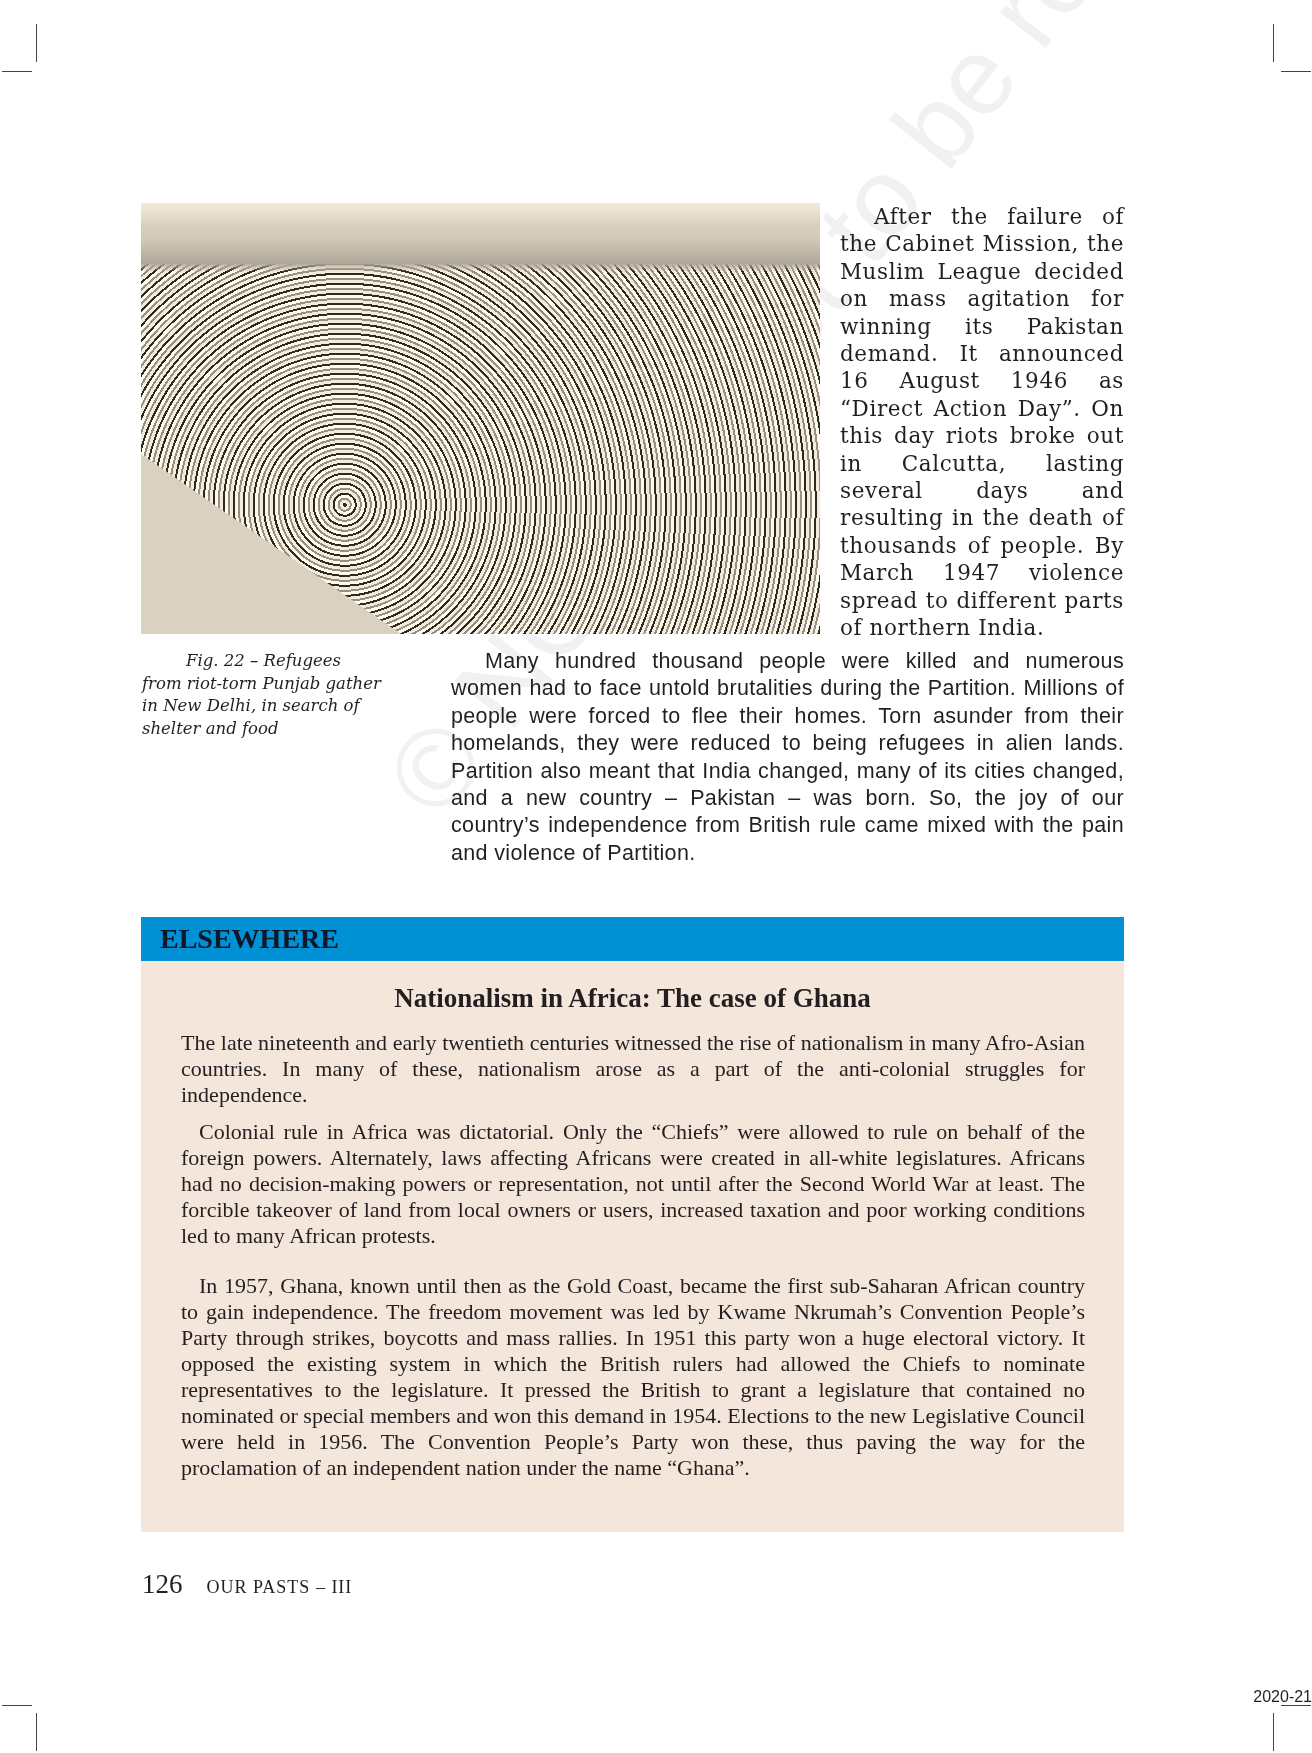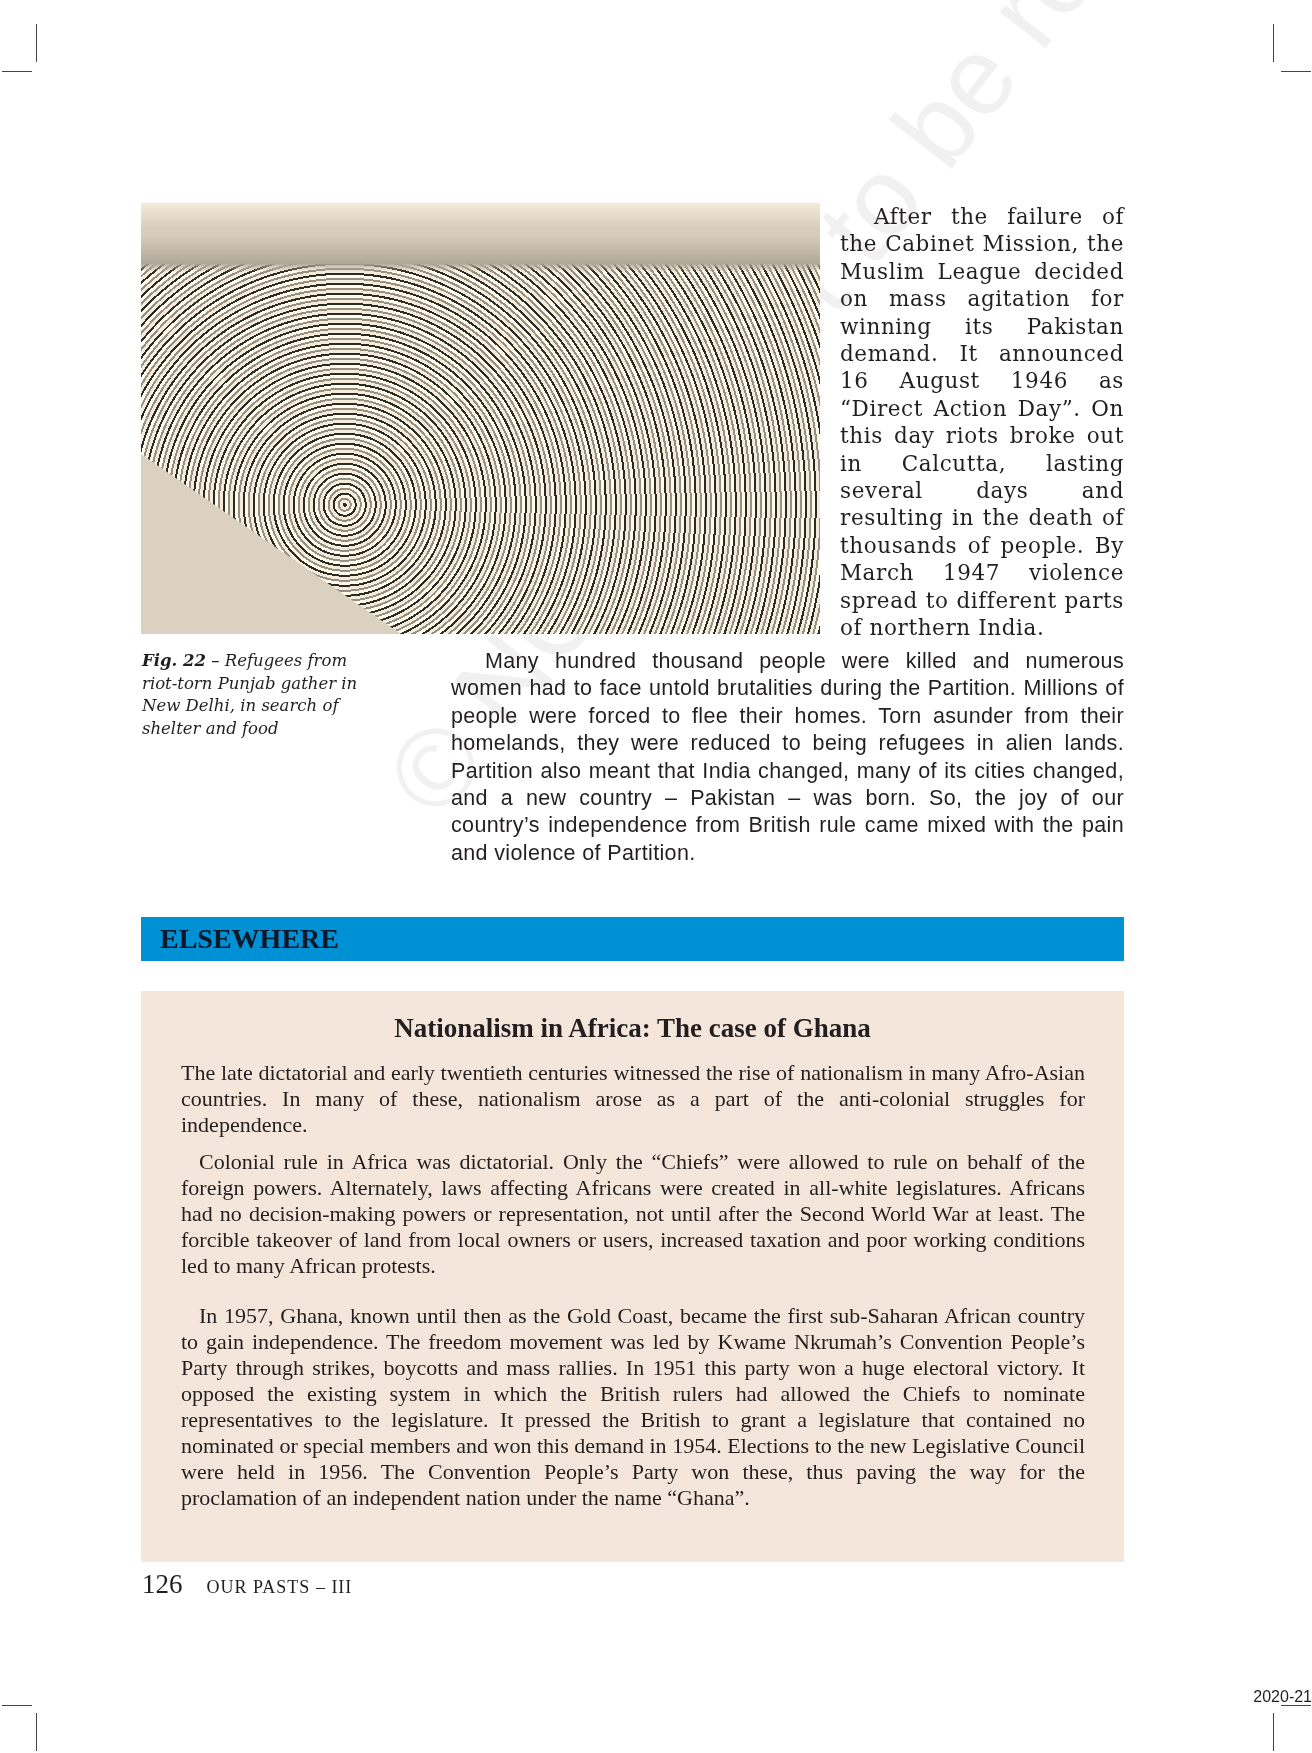--- a/index.html
+++ b/index.html
@@ -35,42 +35,41 @@
     font-family:"DejaVu Serif", serif;
   }
   #side-text .indent { display:inline-block; width:34px; }
 
   
   #caption {
     position:absolute; left:142px; top:650px; width:240px;
     font-family:"DejaVu Serif", serif; font-style:italic; font-size:16.5px; line-height:22.5px;
     color:#231f20;
   }
-  #caption b { font-weight:bold; }
+  #caption b { font-weight:normal;margin-left:44px; }
 
   
   #main-para {
     position:absolute; left:451px; top:648px; width:673px;
     font-family:Liberation Sans, sans-serif; font-size:21.5px; line-height:27.4px; text-align:justify; letter-spacing:0.35px;
   }
   #main-para .indent { display:inline-block; width:34px; }
 
   
   #elsewhere-bar {
     position:absolute; left:141px; top:917px; width:983px; height:44px;
     background:#0090d4;
   }
   #elsewhere-label {
     position:absolute; left:19px; top:6px; color:#0f172a;
     font-family:"Liberation Serif", serif; font-size:28px; font-weight:bold; letter-spacing:0px;
   }
   #elsewhere-box {
     position:absolute; left:141px; top:961px; width:983px; height:571px;
     background:#f4e6da;
-    margin-top:30px;
   }
   #box-title {
     position:absolute; left:0; top:22px; width:100%; text-align:center;
     font-family:"Liberation Serif", serif; font-size:27px; font-weight:bold; color:#231f20;
   }
   .box-para {
     position:absolute; left:40px; width:904px;
     font-family:"Liberation Serif", serif; font-size:22px; line-height:26px; text-align:justify;
   }
   .box-para .indent { display:inline-block; width:18px; }
@@ -124,21 +123,21 @@
   <span class="indent"></span><span>Many hundred thousand people were killed and numerous women had to face untold brutalities during the Partition. Millions of people were forced to flee their homes. Torn asunder from their homelands, they were reduced to being refugees in alien lands. Partition also meant that India changed, many of its cities changed, and a new country – Pakistan – was born. So, the joy of our country’s independence from British rule came mixed with the pain and violence of Partition.</span>
 </div>
 
 <div id="elsewhere-bar">
   <span id="elsewhere-label">ELSEWHERE</span>
 </div>
 
 <div id="elsewhere-box">
   <div id="box-title">Nationalism in Africa: The case of Ghana</div>
   <div class="box-para" style="top:69px;">
-    <span>The late dictatorial and early twentieth centuries witnessed the rise of nationalism in many Afro-Asian countries. In many of these, nationalism arose as a part of the anti-colonial struggles for independence.</span>
+    <span>The late nineteenth and early twentieth centuries witnessed the rise of nationalism in many Afro-Asian countries. In many of these, nationalism arose as a part of the anti-colonial struggles for independence.</span>
   </div>
   <div class="box-para" style="top:158px;">
     <span class="indent"></span><span>Colonial rule in Africa was dictatorial. Only the “Chiefs” were allowed to rule on behalf of the foreign powers. Alternately, laws affecting Africans were created in all-white legislatures. Africans had no decision-making powers or representation, not until after the Second World War at least. The forcible takeover of land from local owners or users, increased taxation and poor working conditions led to many African protests.</span>
   </div>
   <div class="box-para" style="top:312px;">
     <span class="indent"></span><span>In 1957, Ghana, known until then as the Gold Coast, became the first sub-Saharan African country to gain independence. The freedom movement was led by Kwame Nkrumah’s Convention People’s Party through strikes, boycotts and mass rallies. In 1951 this party won a huge electoral victory. It opposed the existing system in which the British rulers had allowed the Chiefs to nominate representatives to the legislature. It pressed the British to grant a legislature that contained no nominated or special members and won this demand in 1954. Elections to the new Legislative Council were held in 1956. The Convention People’s Party won these, thus paving the way for the proclamation of an independent nation under the name “Ghana”.</span>
   </div>
 </div>
 
 <div id="footer">

